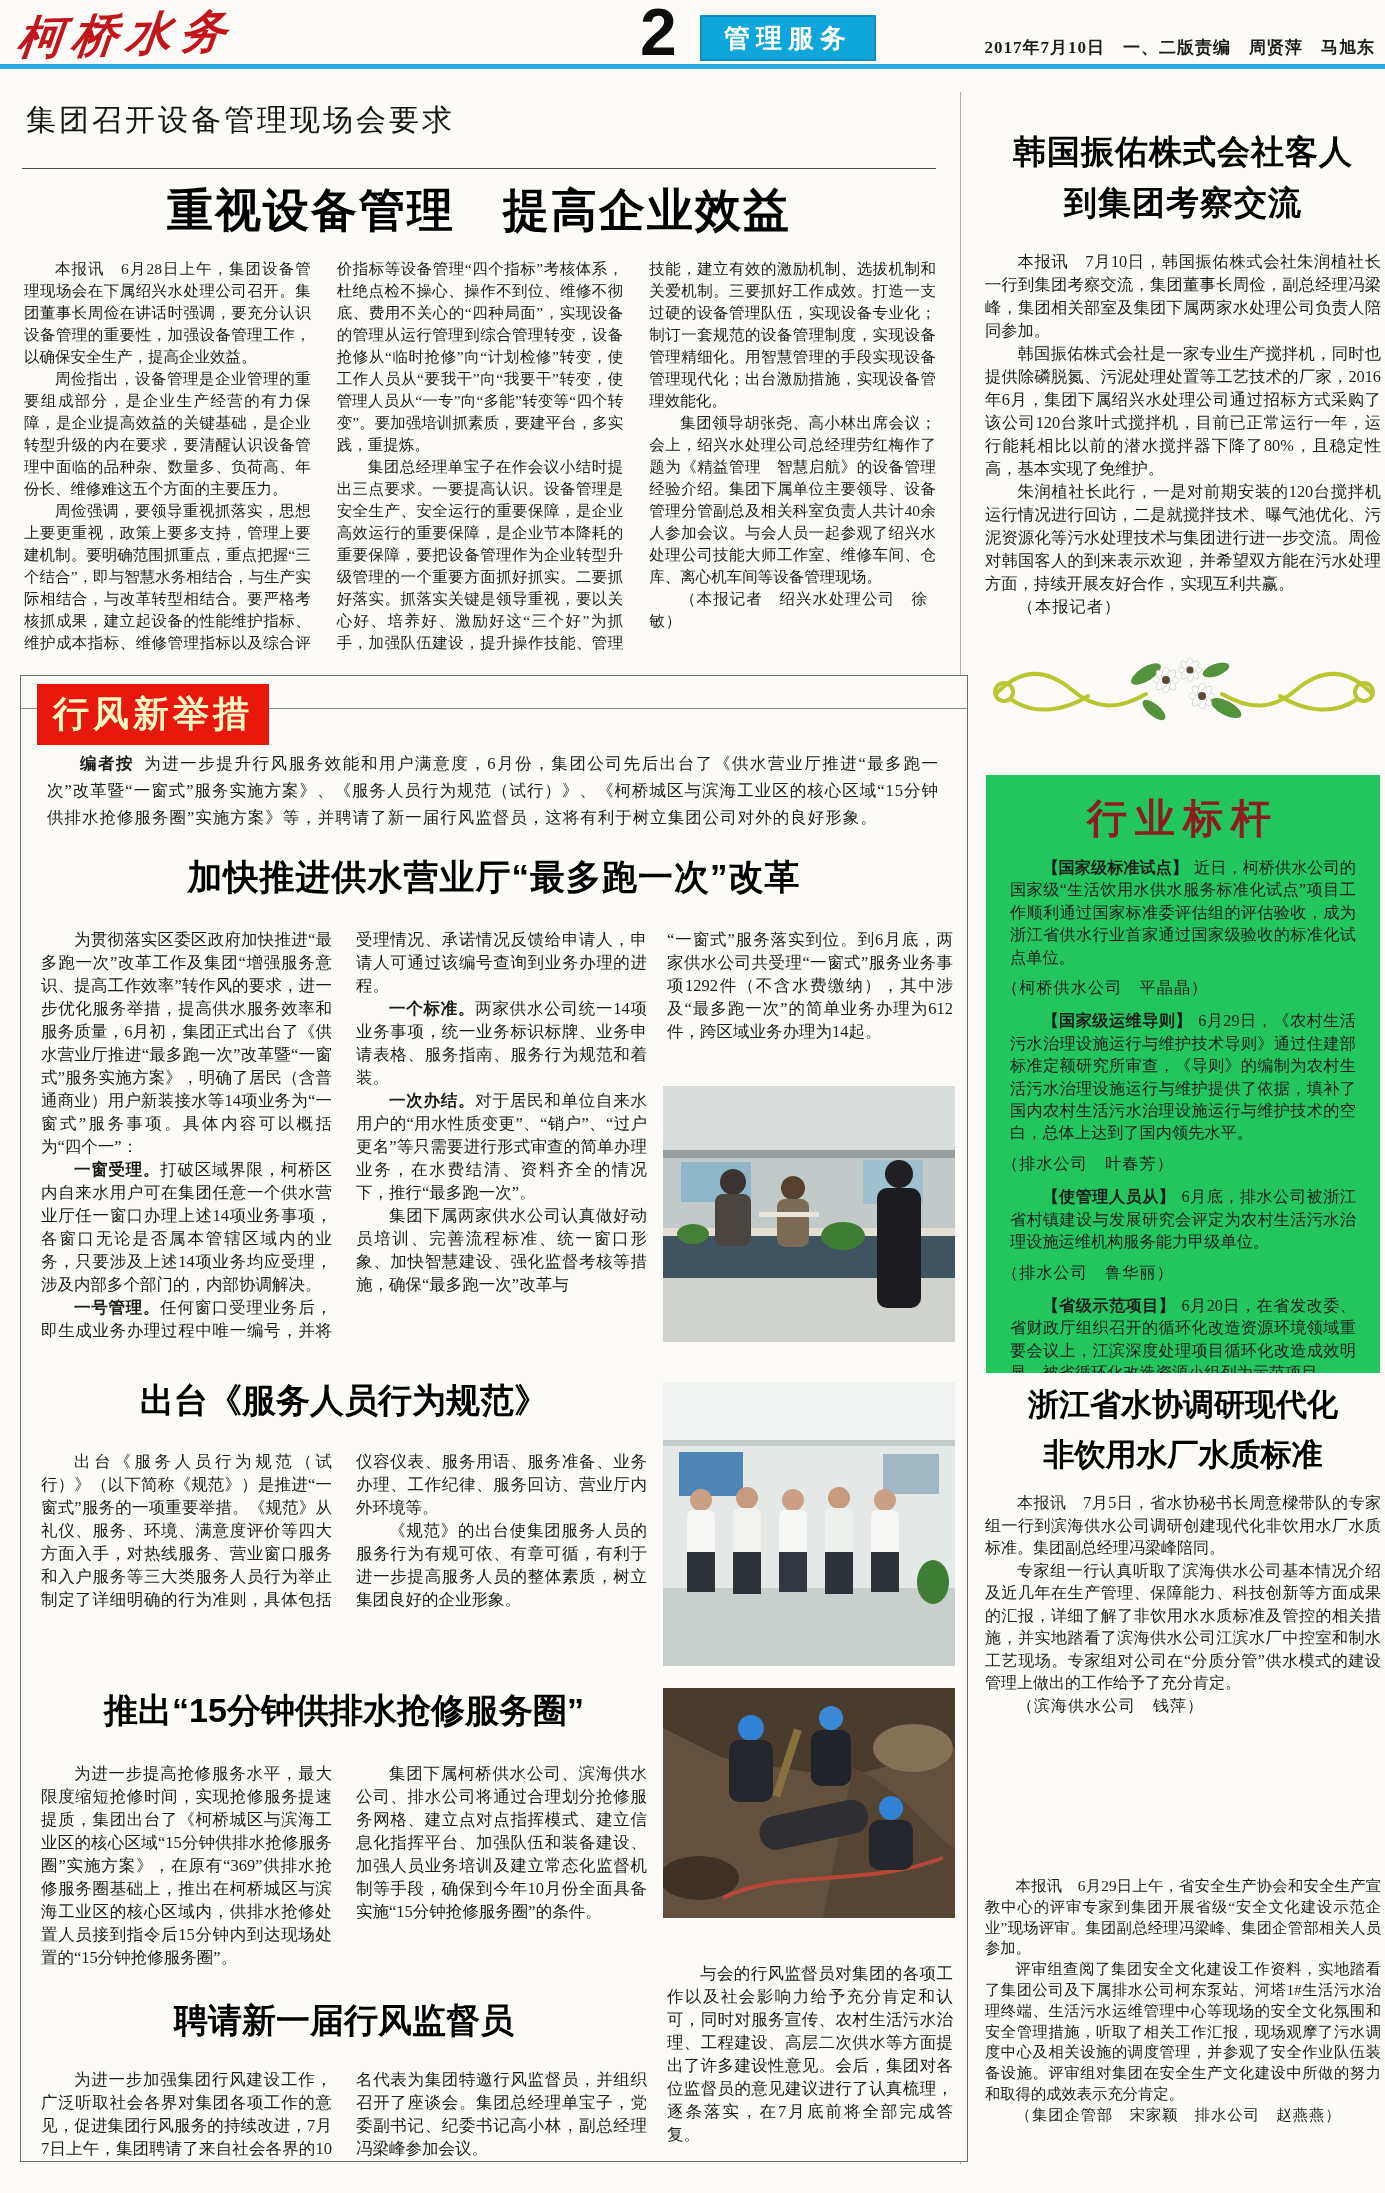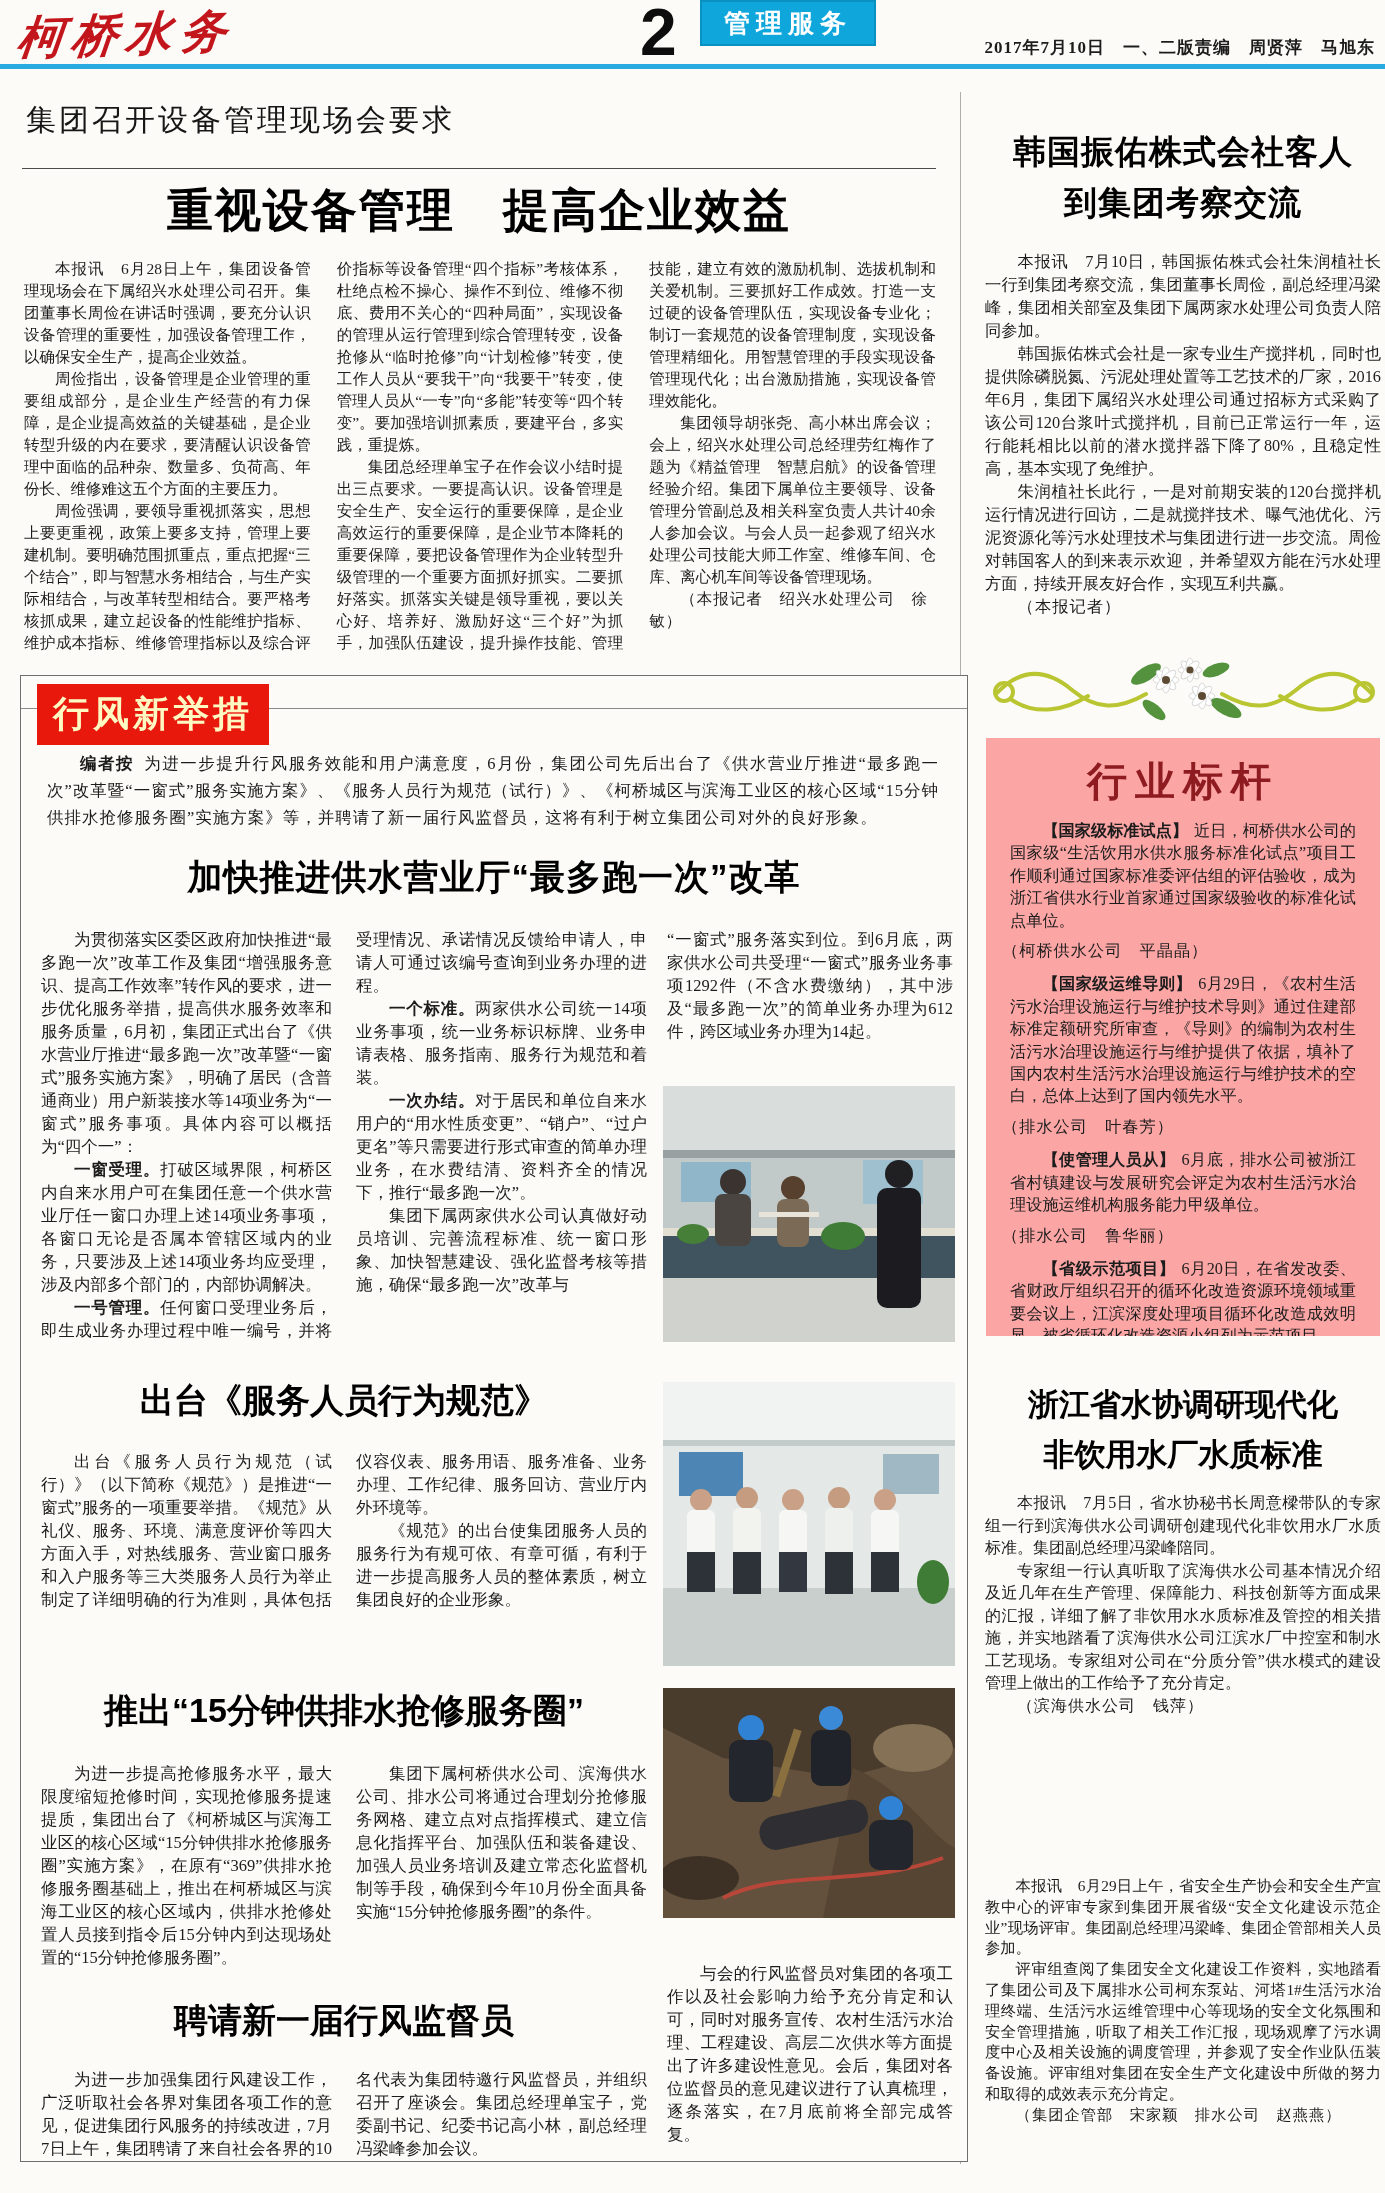--- a/index.html
+++ b/index.html
@@ -3,21 +3,21 @@
 <meta charset="utf-8">
 <style>
   html,body{margin:0;padding:0;background:#d9d9d9;}
   .page{position:relative;width:1385px;height:2193px;margin:0 auto;background:#fcfbf7;overflow:hidden;
         font-family:"Liberation Serif",serif;color:#1c1c1c;}
   .abs{position:absolute;}
   
   .logo{left:18px;top:4px;font-size:46px;font-weight:bold;font-style:italic;color:#c3161c;
         letter-spacing:8px;transform:skewX(-8deg) rotate(-2deg);font-family:"Liberation Serif",serif;}
   .pagenum{left:640px;top:-6px;font-size:66px;font-weight:900;color:#0d0d0d;font-family:"Liberation Sans",sans-serif;}
-  .section-box{left:700px;top:0;width:172px;height:42px;background:#0fa6dc;border:2px solid #0b90c2;
+  .section-box{left:700px;top:15px;width:172px;height:42px;background:#0fa6dc;border:2px solid #0b90c2;
         color:#fff;font-size:26px;font-weight:bold;letter-spacing:6px;text-align:center;line-height:42px;
         font-family:"Liberation Sans",sans-serif;}
   .dateline{right:10px;top:36px;font-size:17px;font-weight:bold;letter-spacing:1px;}
   .header-rule{left:0;top:64px;width:1385px;height:5px;background:#29abe2;}
   .v-divider{left:960px;top:92px;width:1px;height:2072px;background:#b0aea8;}
   
   .body-p{margin:0;text-indent:2em;text-align:justify;}
   .kai{font-family:"Liberation Serif",serif;letter-spacing:1px;}
   .byline-right{text-align:right;padding-right:8px;text-indent:0;}
   .headline-sans{font-family:"Liberation Sans",sans-serif;font-weight:900;color:#000;text-align:center;}
@@ -25,21 +25,21 @@
   .kicker{left:26px;top:100px;font-size:30px;letter-spacing:3px;color:#161616;font-family:"Liberation Sans",sans-serif;}
   .kicker-rule{left:22px;top:168px;width:914px;height:1px;background:#4a4a4a;}
   .main-headline{left:22px;top:180px;width:914px;font-size:46px;letter-spacing:2px;}
   .main-body{left:24px;top:258px;width:912px;height:402px;column-count:3;column-gap:26px;
              font-size:15.5px;line-height:22px;overflow:hidden;}
   
   .korea-head{left:985px;top:126px;width:396px;font-size:33px;line-height:1.55;letter-spacing:1px;}
   .korea-body{left:985px;top:250px;width:396px;font-size:16.3px;line-height:23px;}
   
   .ornament{left:988px;top:648px;width:392px;height:84px;}
-  .bench-box{left:986px;top:738px;width:394px;height:598px;background:#fca5a5;overflow:hidden;}
+  .bench-box{left:986px;top:775px;width:394px;height:598px;background:#22c55e;overflow:hidden;}
   .bench-title{margin:16px 0 10px 0;font-size:40px;font-weight:900;letter-spacing:8px;color:#8e1b20;
                text-align:center;font-family:"Liberation Sans",sans-serif;}
   .bench-item{padding:0 16px;margin-bottom:10px;}
   .bench-item p{margin:8px;text-indent:2em;text-align:justify;font-size:16.2px;line-height:22.4px;}
   .bench-item b{font-family:"Liberation Sans",sans-serif;margin-right:6px;}
   .bench-byline{font-size:16.2px;line-height:22.4px;text-align:left;padding-right:14px;}
   
   .assoc-head{left:985px;top:1380px;width:396px;font-size:31px;line-height:1.6;}
   .assoc-body{left:985px;top:1492px;width:396px;font-size:16px;line-height:22.5px;}
   .safety-head{left:985px;top:1766px;width:396px;font-size:31px;line-height:1.6;}

